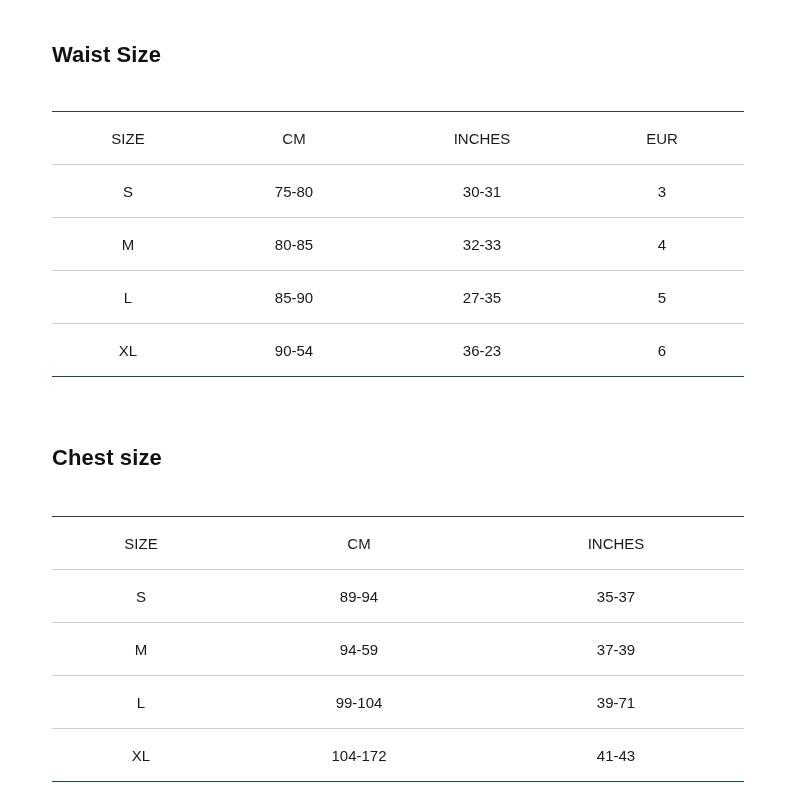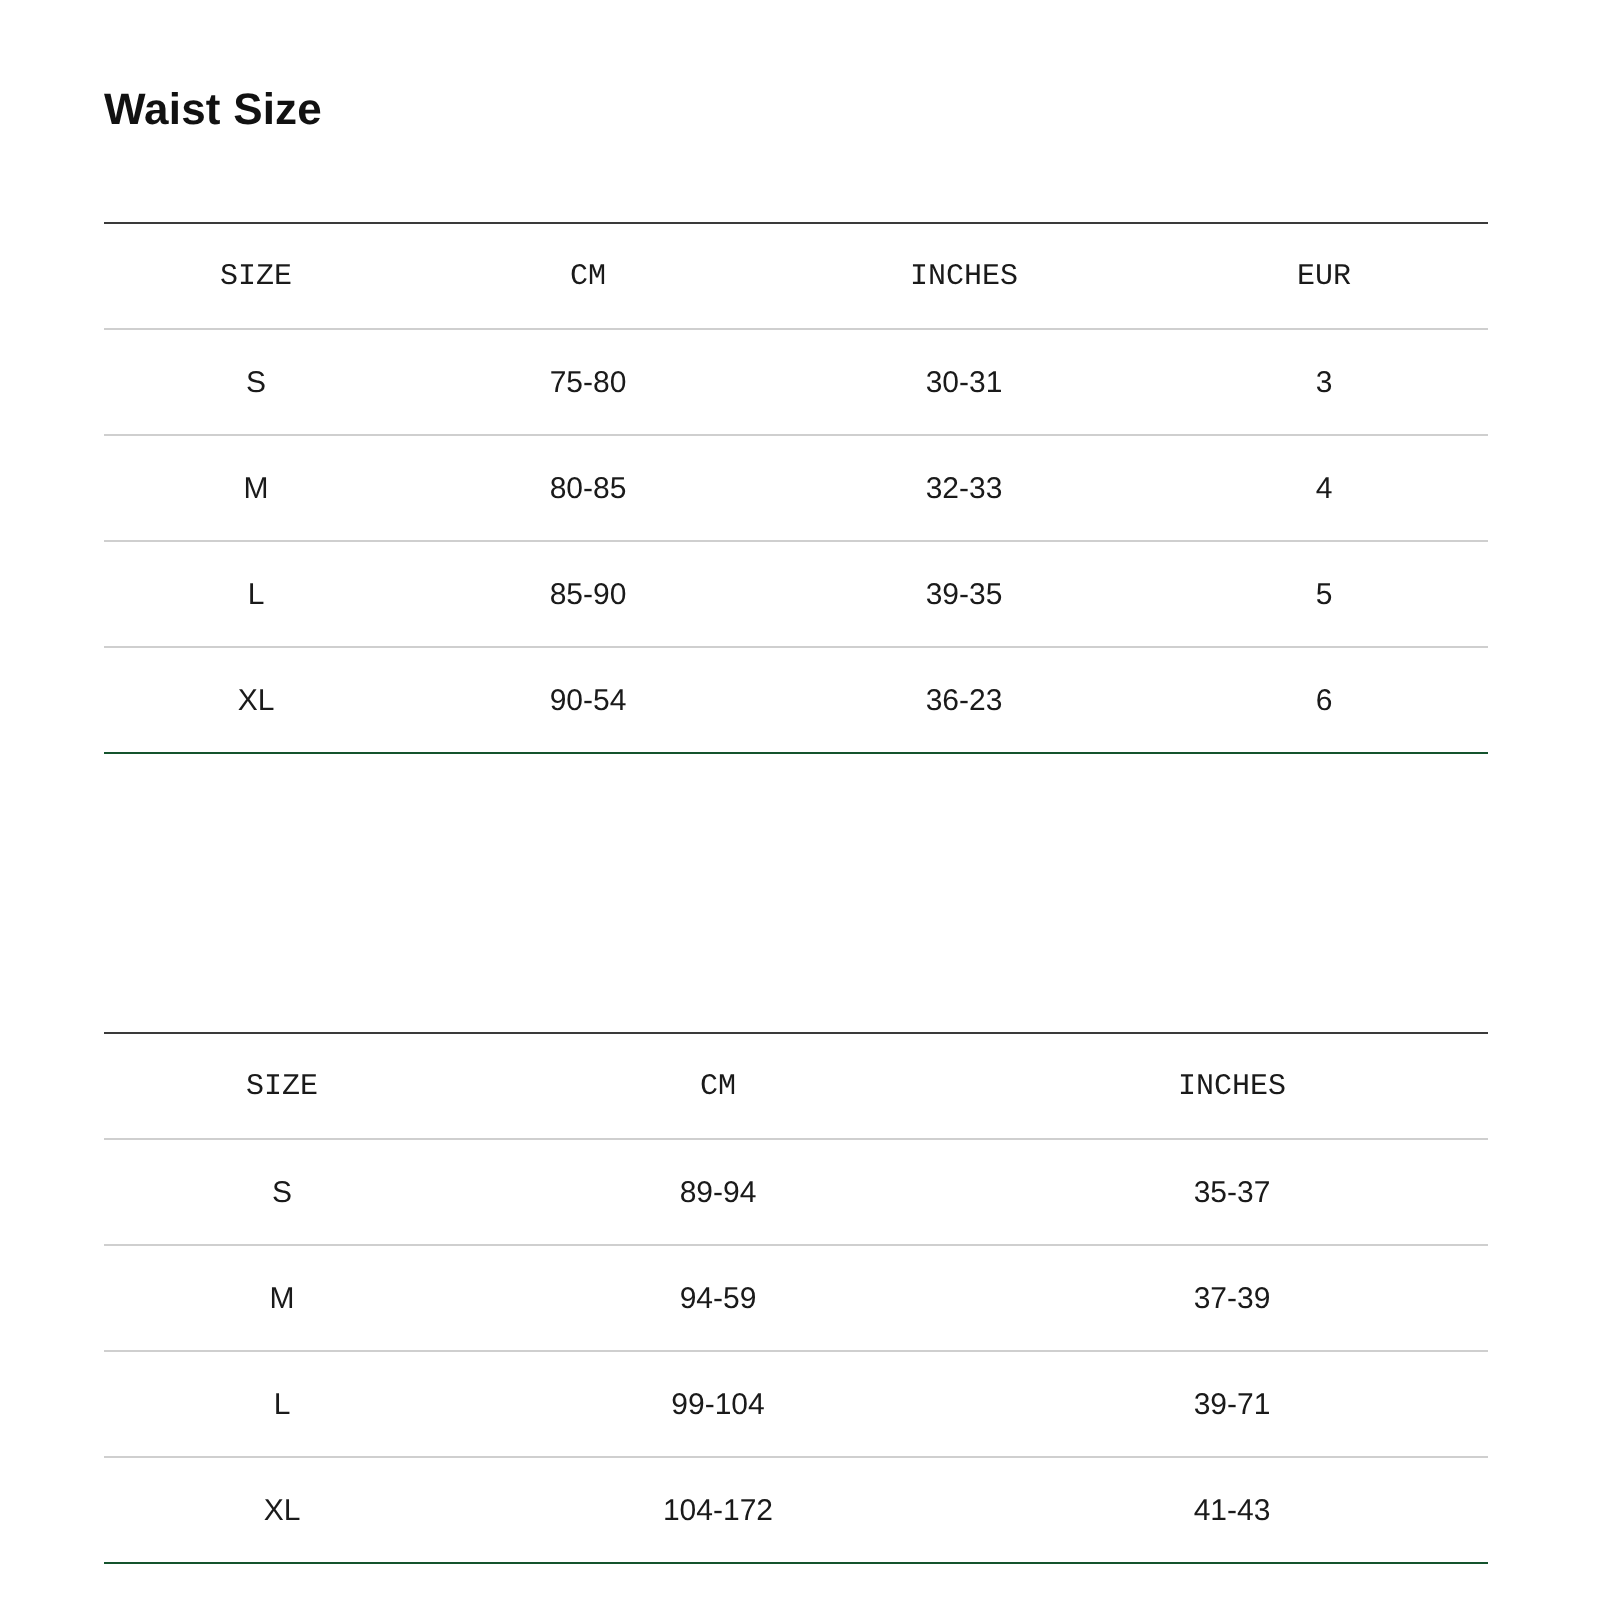--- a/index.html
+++ b/index.html
@@ -47,21 +47,20 @@
     border-top: 1px solid #cfcfcf;
     border-bottom: 1px solid #cfcfcf;
     text-align: center;
     vertical-align: middle;
     height: 52px;
     padding: 0;
     font-weight: normal;
   }
   table.size-table tr:first-child td {
     border-top: 1px solid #3a3a3a;
-    font-family: Liberation Mono, monospace;
   }
   table.size-table tr:last-child td {
     border-bottom: 1px solid #14532d;
   }
   table.size-table tr.header-row td {
     border-bottom: 1px solid #cfcfcf;
   }
   #waist-table {
     position: absolute;
     left: 52px;
@@ -106,32 +105,33 @@
       </tr>
       <tr>
         <td class="col-size">M</td>
         <td class="col-cm">80-85</td>
         <td class="col-in">32-33</td>
         <td class="col-eur">4</td>
       </tr>
       <tr>
         <td class="col-size">L</td>
         <td class="col-cm">85-90</td>
-        <td class="col-in">39-35</td>
+        <td class="col-in">27-35</td>
         <td class="col-eur">5</td>
       </tr>
       <tr>
         <td class="col-size">XL</td>
         <td class="col-cm">90-54</td>
         <td class="col-in">36-23</td>
         <td class="col-eur">6</td>
       </tr>
     </tbody>
   </table>
 
+  <h2 class="section-title" id="chest-title">Chest size</h2>
 
   <table class="size-table" id="chest-table">
     <tbody>
       <tr class="header-row">
         <td class="c-size">SIZE</td>
         <td class="c-cm">CM</td>
         <td class="c-in">INCHES</td>
       </tr>
       <tr>
         <td class="c-size">S</td>

